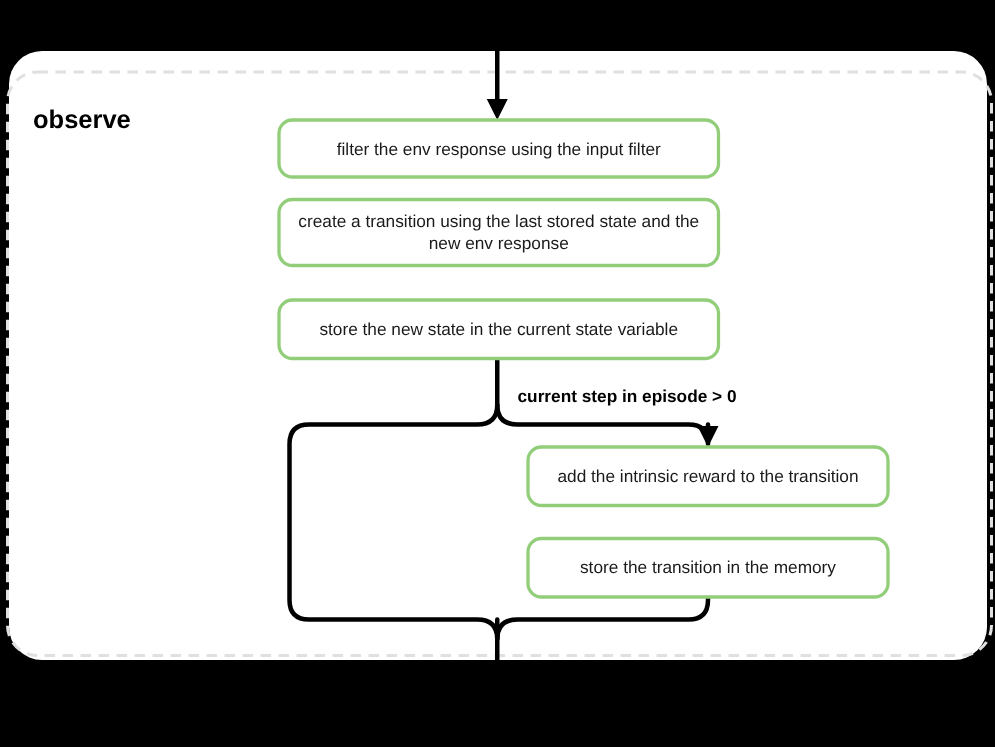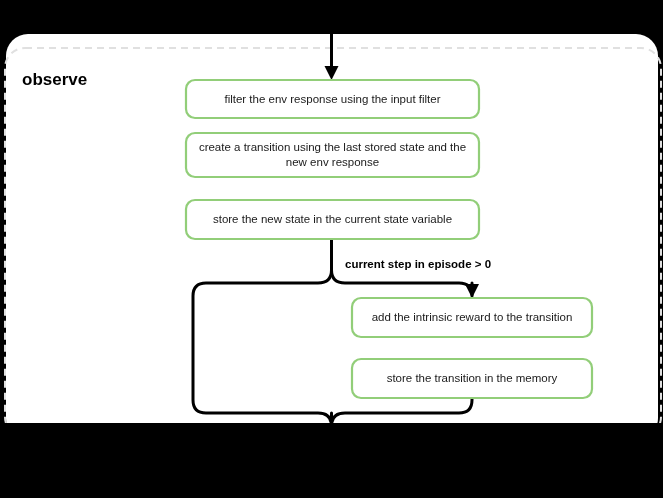--- a/index.html
+++ b/index.html
@@ -3,21 +3,21 @@
 <meta charset="utf-8">
 <style>
   html, body {
     margin: 0;
     padding: 0;
     background: #000000;
   }
   #canvas {
     position: relative;
     width: 663px;
-    height: 423px;
+    height: 498px;
     background: #000000;
     overflow: hidden;
     font-family: "Liberation Sans", sans-serif;
   }
   #flow-svg {
     position: absolute;
     top: 0;
     left: 0;
     width: 663px;
     height: 498px;

